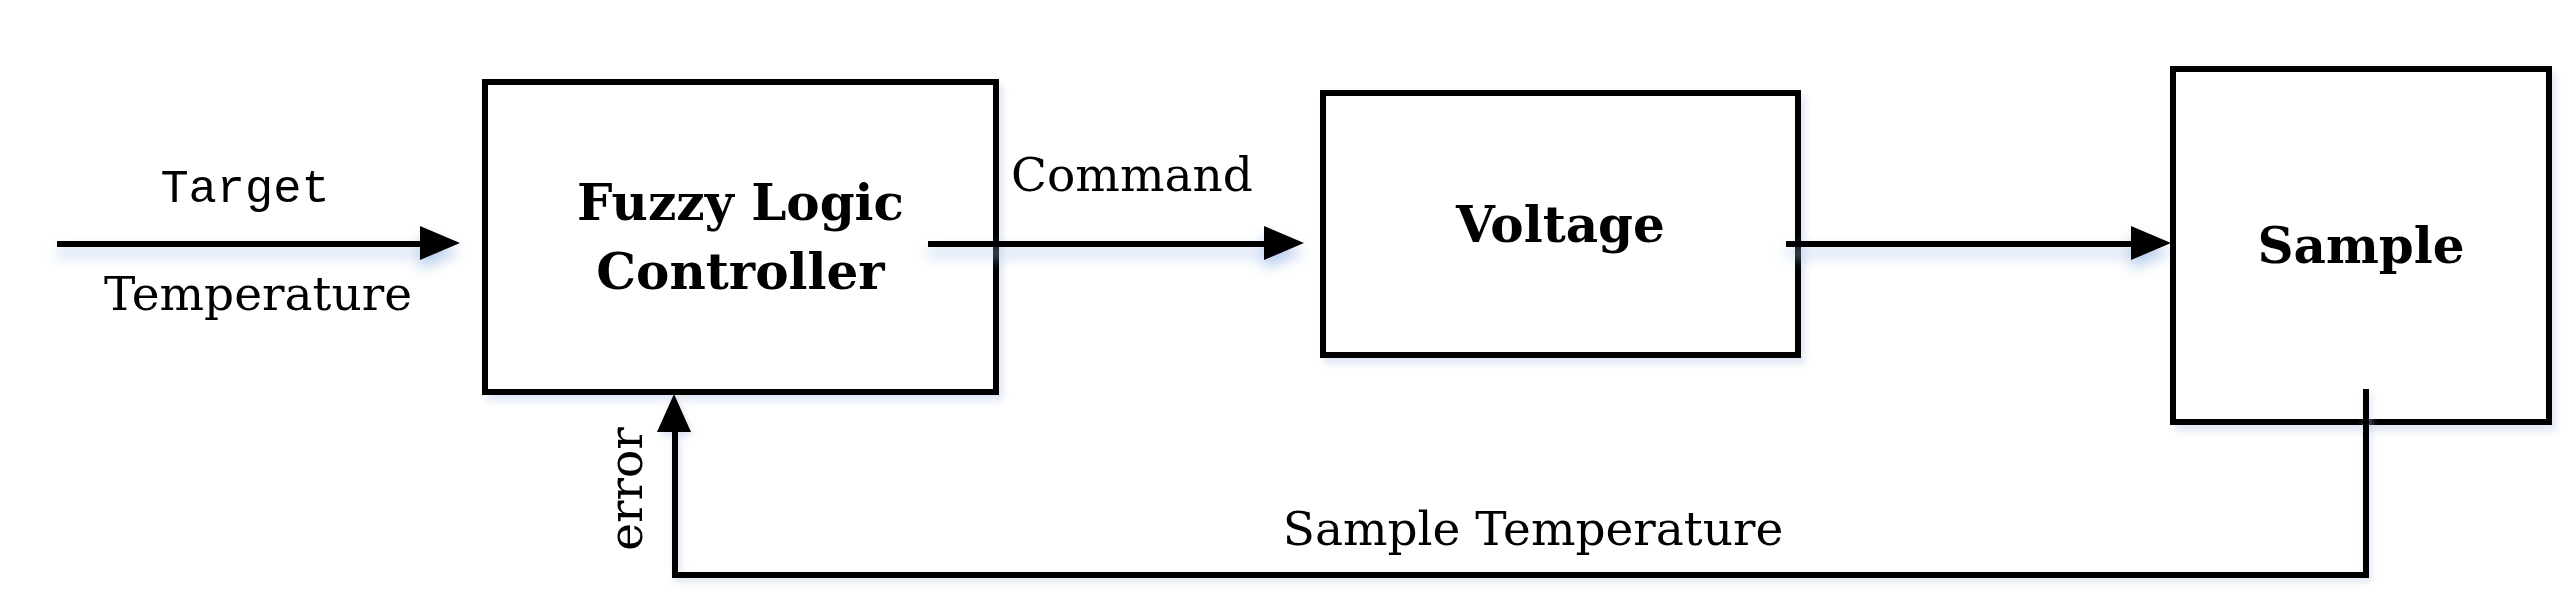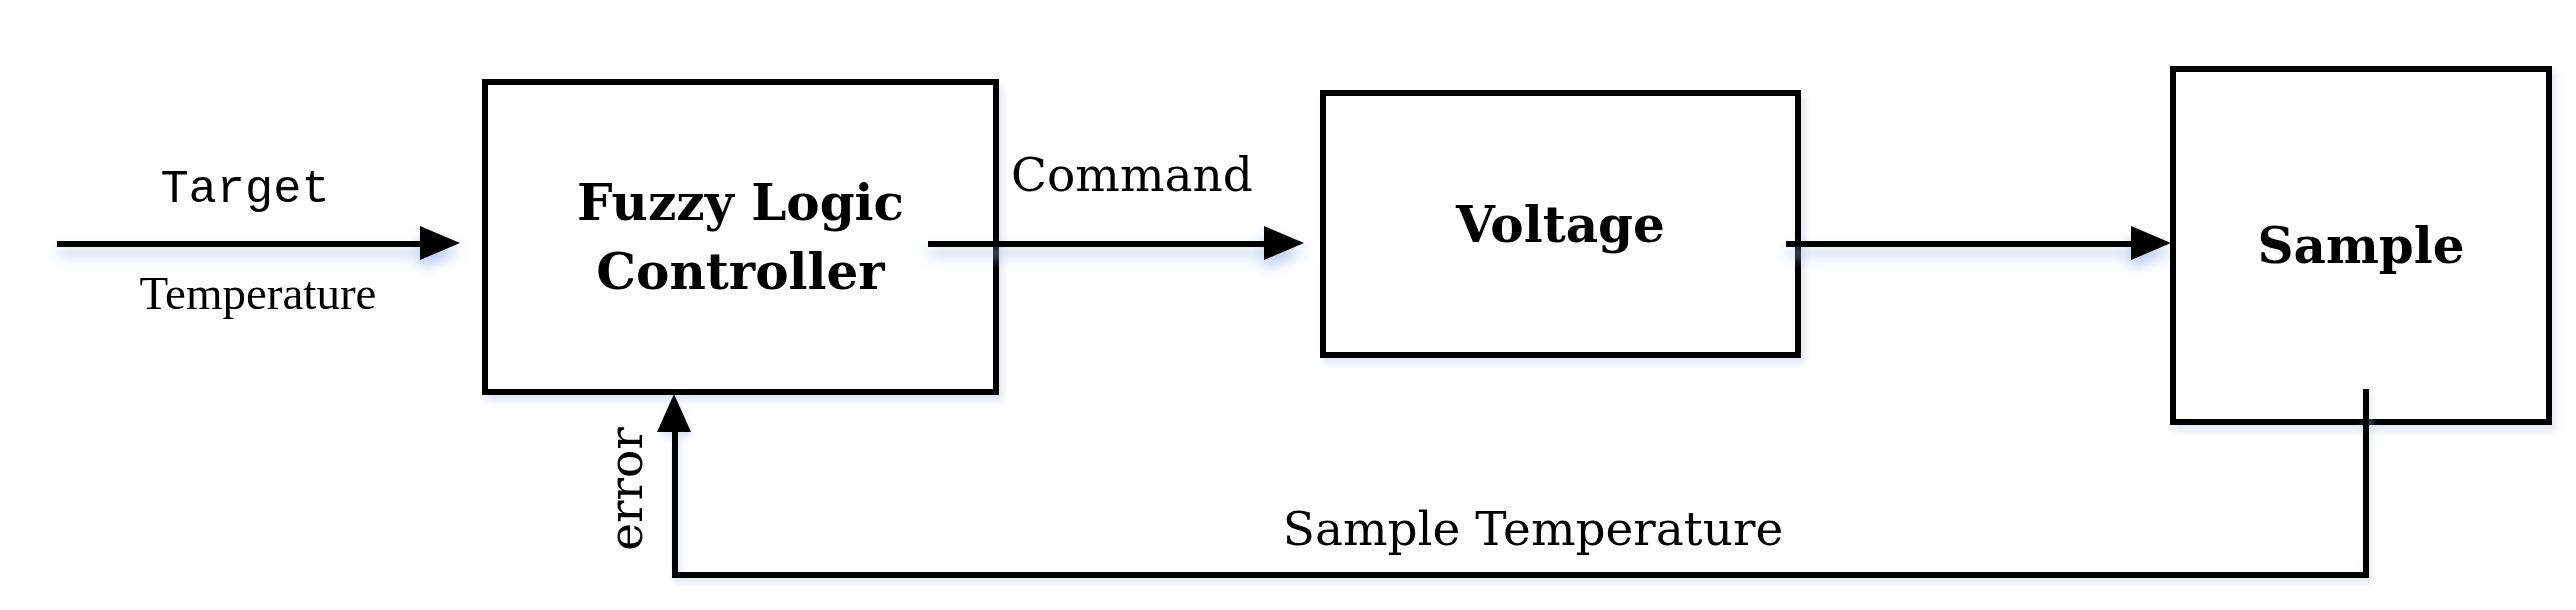--- a/index.html
+++ b/index.html
@@ -92,21 +92,21 @@
 
   
   .lbl {
     position: absolute;
     transform: translate(-50%, -50%);
     font-size: 47px;
     line-height: 1;
     white-space: nowrap;
   }
   #lbl-target      { left: 245px;  top: 189px; font-family: Liberation Mono, monospace; }
-  #lbl-temperature { left: 258px;  top: 293px; font-family: Liberation Serif, serif; }
+  #lbl-temperature { left: 258px;  top: 293px; }
   #lbl-command     { left: 1115px; top: 174px; margin-left: 17px; }
   #lbl-sample-temp { left: 1533px; top: 528px; }
   #lbl-error {
     left: 625px;
     top: 489px;
     transform: translate(-50%, -50%) rotate(-90deg);
   }
   #action-stack {
     position: absolute;
     left: 1972px;

